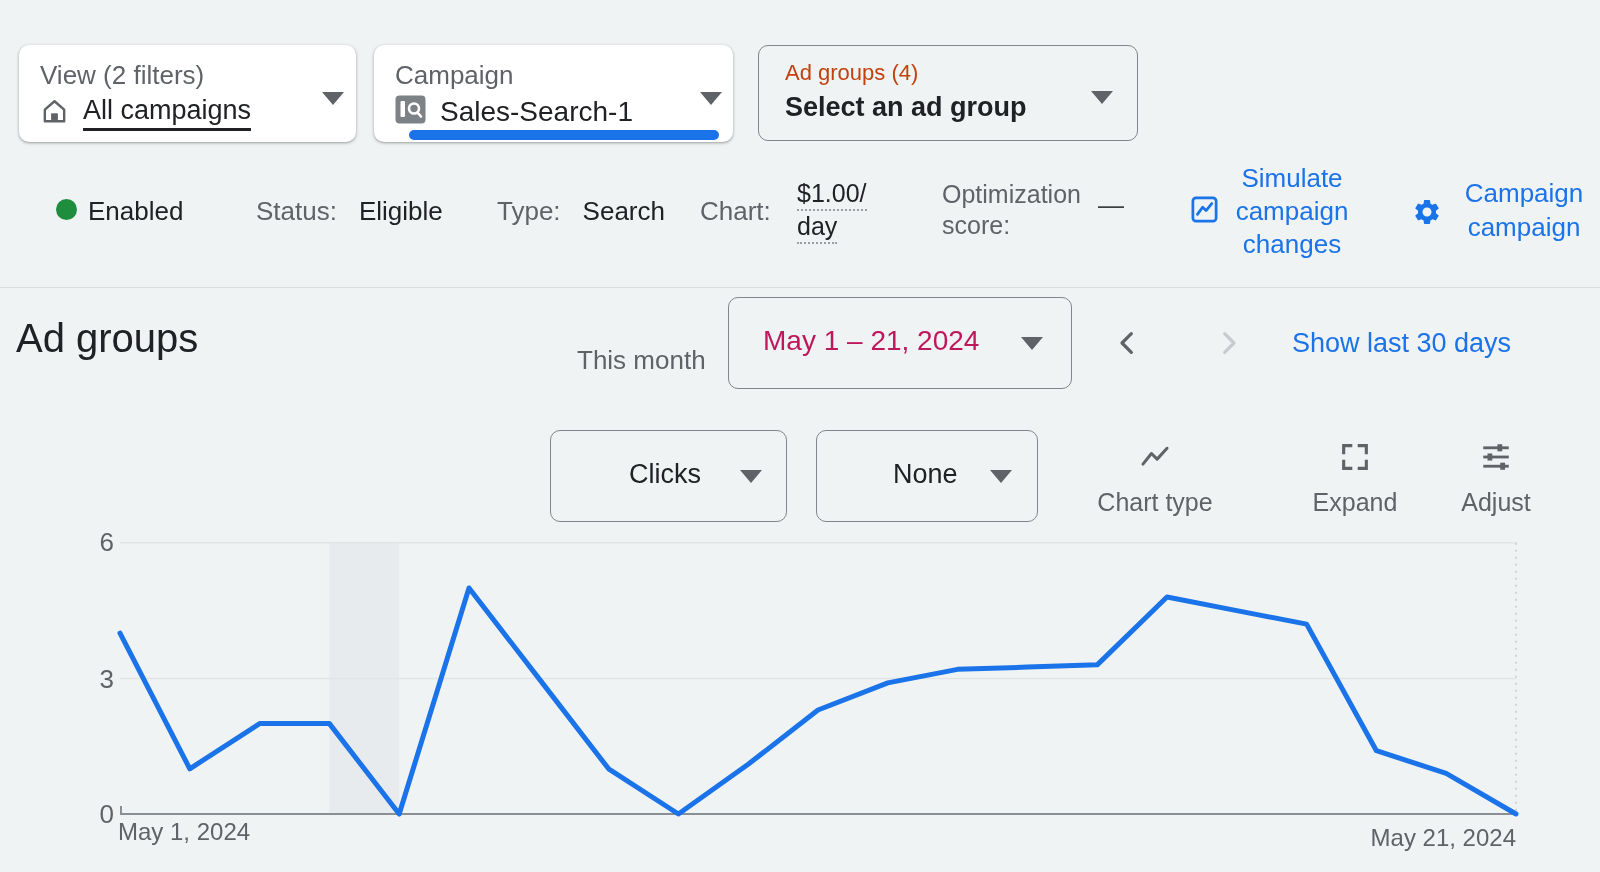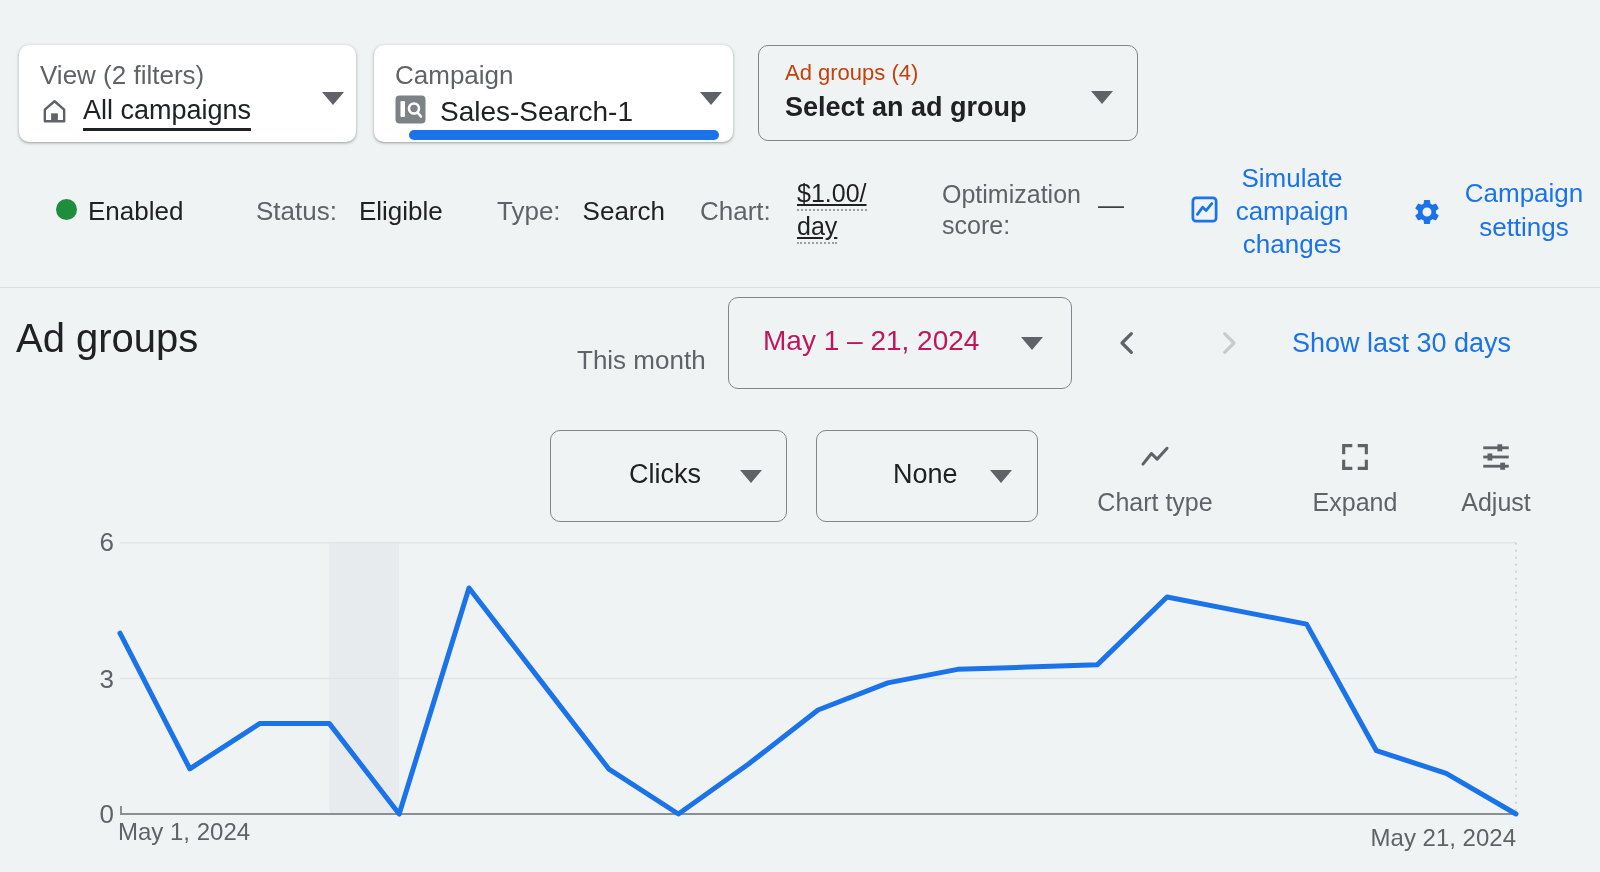--- a/index.html
+++ b/index.html
@@ -30,21 +30,21 @@
   .abs{position:absolute;}
   #status-dot{left:56px;top:199px;width:21px;height:21px;border-radius:50%;background:#1e8e3e;}
   #status-enabled{left:88px;top:196px;font-size:26px;}
   .pair{display:flex;gap:22px;font-size:26px;white-space:nowrap;}
   #pair-status{left:256px;top:196px;}
   #pair-type{left:497px;top:196px;}
   .glabel{color:#5f6368;}
   .dval{color:#202124;}
   #budget-label{left:700px;top:196px;font-size:26px;color:#5f6368;}
   #budget-value{left:797px;top:178px;font-size:25px;line-height:30px;cursor:pointer;}
-  #budget-value span{display:inline-block;border-bottom:2px dotted #9aa0a6;padding-bottom:1px;text-decoration:underline;}
+  #budget-value span{display:inline-block;border-bottom:2px dotted #9aa0a6;padding-bottom:1px;}
   #opt-label{left:942px;top:179px;font-size:25px;line-height:31px;color:#5f6368;}
   #opt-value{left:1098px;top:190px;font-size:26px;color:#3c4043;}
   .blue-link{color:#1a73e8;cursor:pointer;}
   #simulate-icon{left:1189px;top:194px;}
   #simulate-text{left:1228px;top:162px;width:128px;text-align:center;font-size:26px;line-height:33px;}
   #settings-icon{left:1412px;top:197px;}
   #settings-text{left:1456px;top:176px;width:136px;text-align:center;font-size:26px;line-height:34px;}
 
   #divider{position:absolute;left:0;top:287px;width:1600px;height:1px;background:#dadce0;}
 
@@ -159,21 +159,21 @@
       <path d="M6.5 15.8 L10.6 10.2 L13.2 12.8 L17.6 7.4" stroke-linecap="round" stroke-linejoin="round"></path>
     </svg>
   </div>
   <div class="abs blue-link" id="simulate-text">Simulate campaign changes</div>
 
   <div class="abs" id="settings-icon">
     <svg width="30" height="30" viewBox="0 0 24 24" fill="#1a73e8">
       <path d="M19.14 12.94c.04-.3.06-.61.06-.94 0-.32-.02-.64-.07-.94l2.03-1.58c.18-.14.23-.41.12-.61l-1.92-3.32c-.12-.22-.37-.29-.59-.22l-2.39.96c-.5-.38-1.03-.7-1.62-.94l-.36-2.54c-.04-.24-.24-.41-.48-.41h-3.84c-.24 0-.43.17-.47.41l-.36 2.54c-.59.24-1.13.57-1.62.94l-2.39-.96c-.22-.08-.47 0-.59.22L2.74 8.87c-.12.21-.08.47.12.61l2.03 1.58c-.05.3-.09.63-.09.94s.02.64.07.94l-2.03 1.58c-.18.14-.23.41-.12.61l1.92 3.32c.12.22.37.29.59.22l2.39-.96c.5.38 1.03.7 1.62.94l.36 2.54c.05.24.24.41.48.41h3.84c.24 0 .44-.17.47-.41l.36-2.54c.59-.24 1.13-.56 1.62-.94l2.39.96c.22.08.47 0 .59-.22l1.92-3.32c.12-.22.07-.47-.12-.61l-2.01-1.58zM12 15.6c-1.98 0-3.6-1.62-3.6-3.6s1.62-3.6 3.6-3.6 3.6 1.62 3.6 3.6-1.62 3.6-3.6 3.6z"></path>
     </svg>
   </div>
-  <div class="abs blue-link" id="settings-text">Campaign settings</div>
+  <div class="abs blue-link" id="settings-text">Campaign campaign</div>
 
   <div id="divider"></div>
 
   <div class="abs" id="section-title">Ad groups</div>
   <div class="abs" id="period-label">This month</div>
 
   <div class="abs" id="date-box">
     <div id="date-text">May 1 – 21, 2024</div>
     <span class="caret" id="caret-date"></span>
   </div>

